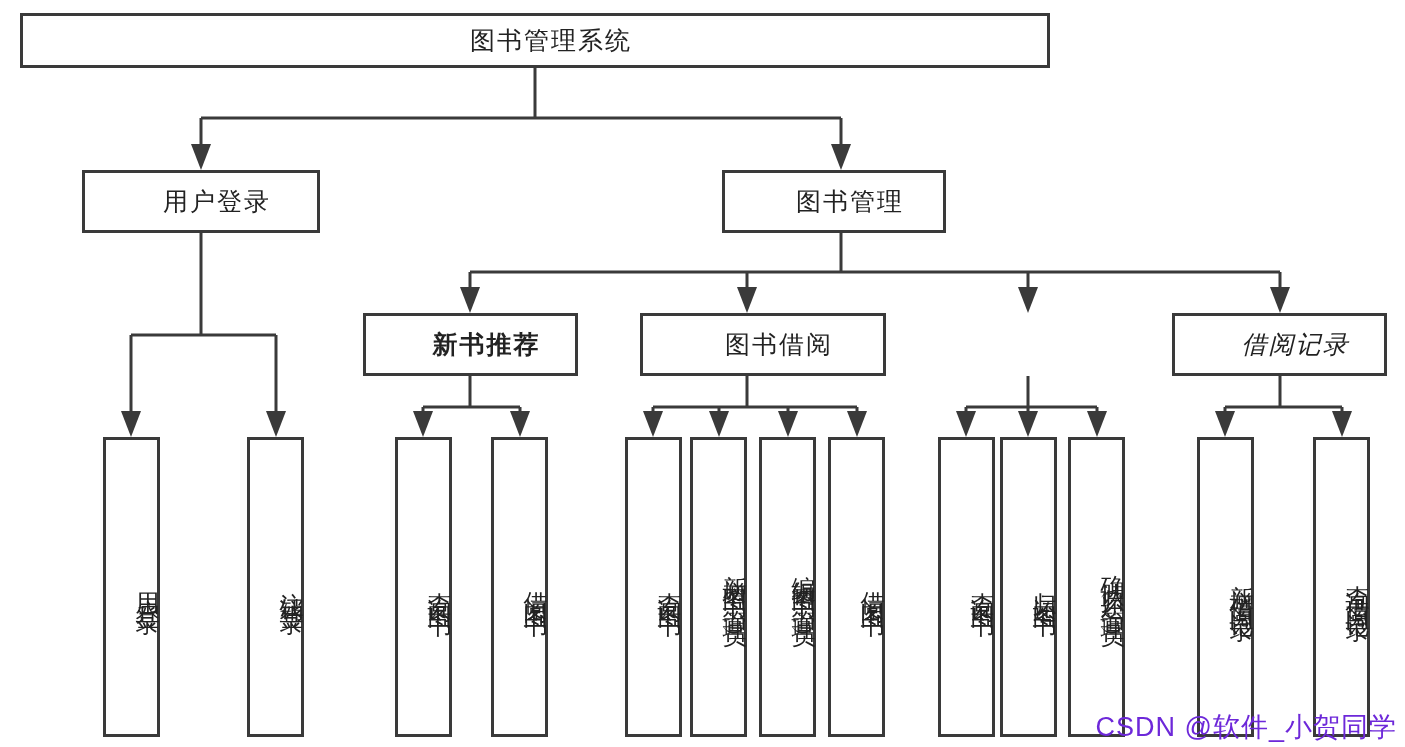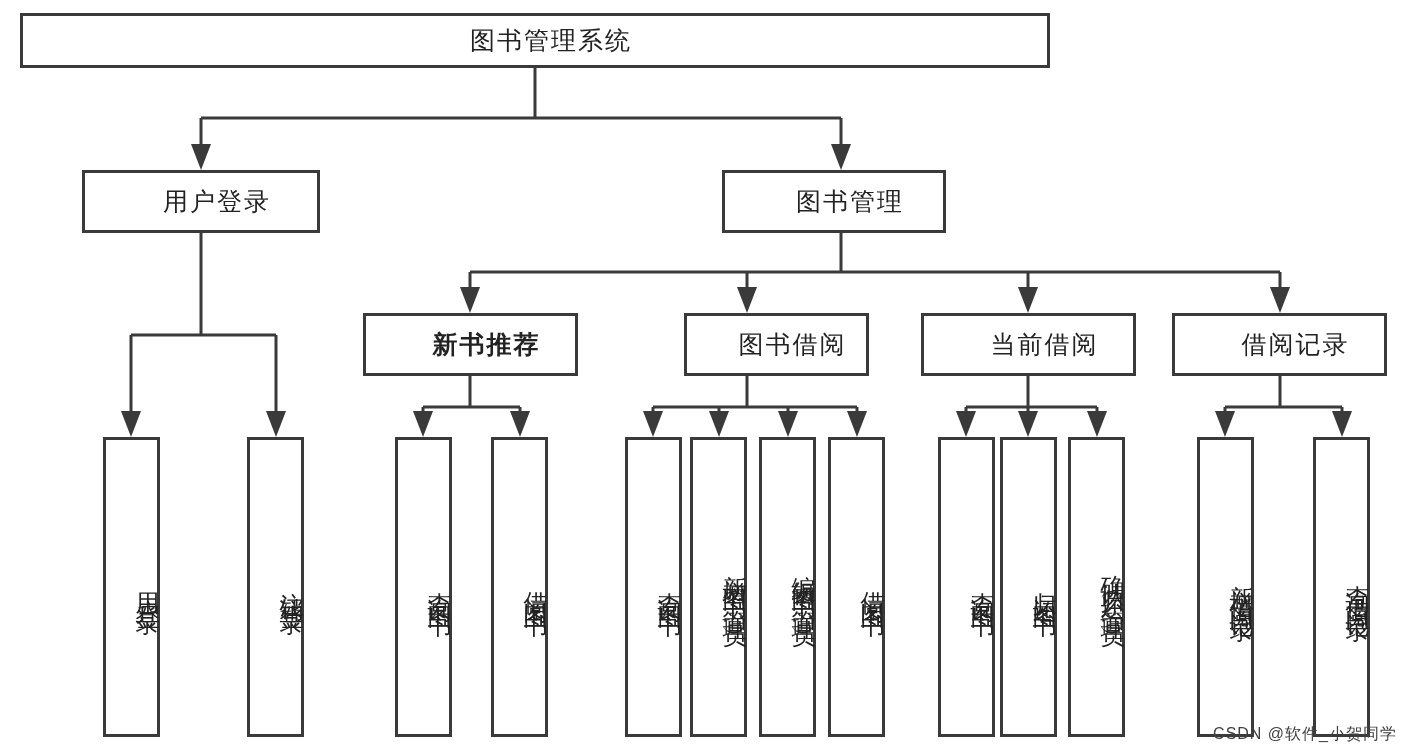--- a/index.html
+++ b/index.html
@@ -40,23 +40,23 @@
     text-orientation: mixed;
     font-size: 24px;
     line-height: 1;
     letter-spacing: 7px;
     color: #222222;
   }
   .watermark {
     position: absolute;
     right: 8px;
     bottom: 2px;
-    font-size: 16px;
+    font-size: 27px;
     letter-spacing: 1px;
-    color: #404040;
+    color: #6d28d9;
     white-space: nowrap;
     text-align: center;
   }
 </style>
 </head>
 <body>
 
 <div class="canvas">
 
   <svg class="connectors" viewBox="0 0 1405 747" xmlns="http://www.w3.org/2000/svg">
@@ -130,27 +130,24 @@
   <div class="node hnode" style="left:82px; top:170px; width:238px; height:63px;">
     <span>用户登录</span>
   </div>
   <div class="node hnode" style="left:722px; top:170px; width:224px; height:63px;">
     <span>图书管理</span>
   </div>
 
   <div class="node hnode" style="left:363px; top:313px; width:215px; height:63px;font-weight:bold;">
     <span>新书推荐</span>
   </div>
-  <div class="node hnode" style="left:640px; top:313px; width:185px; height:63px;margin-left:44px;">
+  <div class="node hnode" style="left:640px; top:313px; width:246px; height:63px;">
     <span>图书借阅</span>
   </div>
-  <div class="node hnode" style="left:921px; top:313px; width:215px; height:63px;">
-    <span>当前借阅</span>
-  </div>
-  <div class="node hnode" style="left:1172px; top:313px; width:215px; height:63px;">
+  <div class="node hnode" style="left:1172px; top:313px; width:215px; height:63px;font-style:italic;">
     <span>借阅记录</span>
   </div>
 
   <div class="node vnode" style="left:103px; top:437px; width:57px; height:300px;">
     <span>用户登录</span>
   </div>
   <div class="node vnode" style="left:247px; top:437px; width:57px; height:300px;">
     <span>注销登录</span>
   </div>
 

